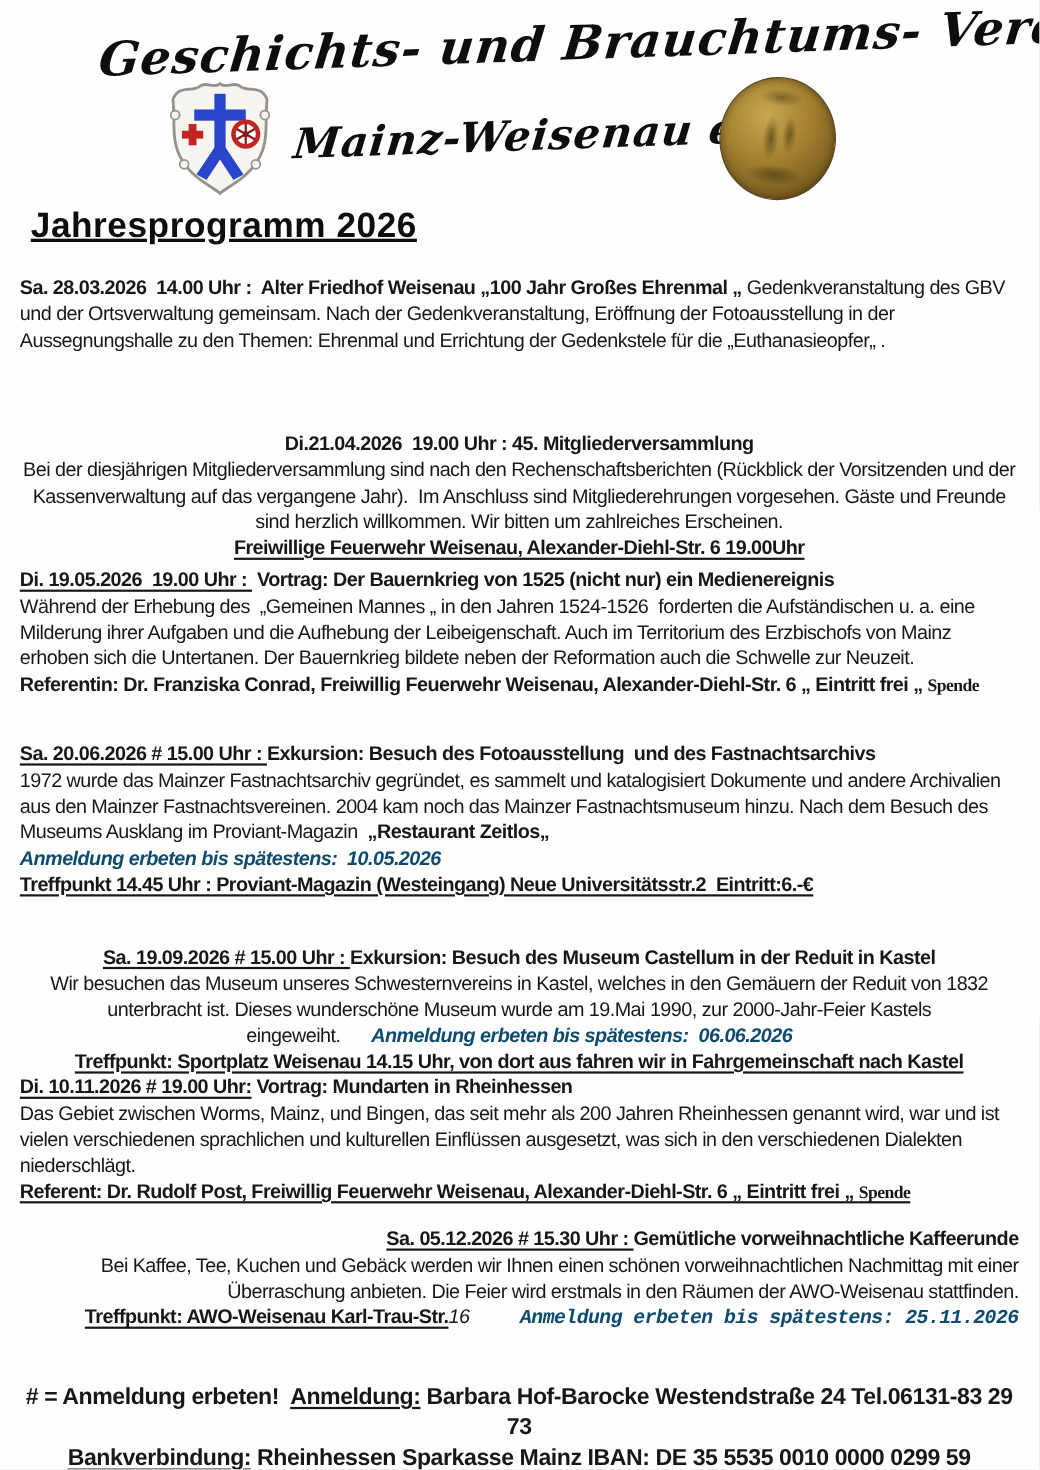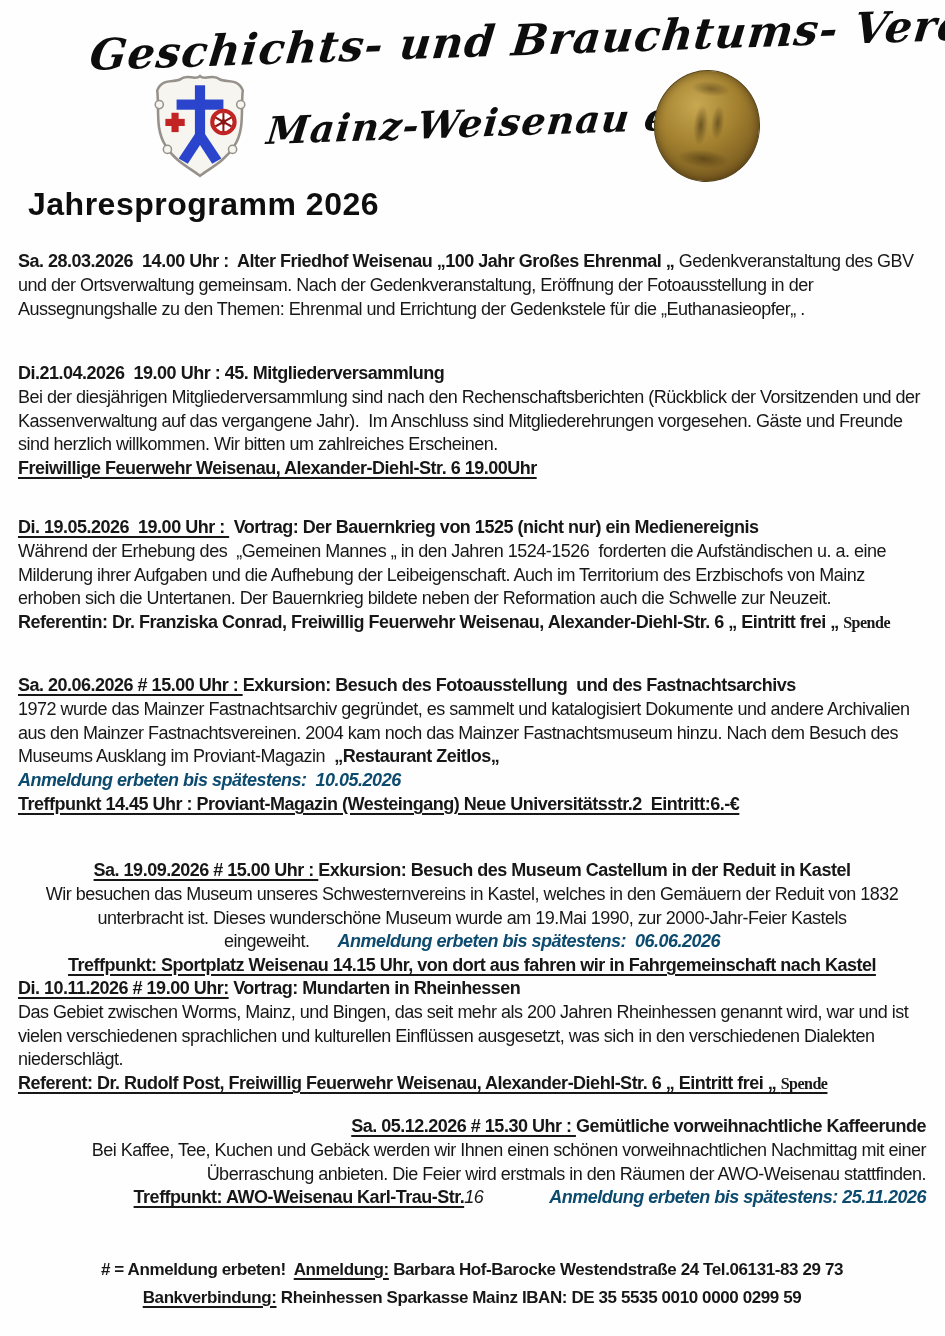--- a/index.html
+++ b/index.html
@@ -32,38 +32,38 @@
       radial-gradient(34px 12px at 50% 80%, rgba(40,28,6,.45), rgba(40,28,6,0) 75%),
       radial-gradient(26px 10px at 50% 16%, rgba(40,28,6,.4), rgba(40,28,6,0) 75%),
       radial-gradient(circle at 38% 32%, #c8a851, #a2802f 42%, #7a5c20 76%, #5a451c 100%);
     border:1px solid #55431c;
     box-shadow:inset 0 0 8px rgba(20,12,0,.45);
     transform:rotate(6deg);
   }
   
   .title{
     position:absolute;left:28px;top:186px;margin:0;
-    font-size:32px;font-weight:bold;letter-spacing:.5px;color:#0e0e0e;
+    font-size:32px;font-weight:bold;letter-spacing:.5px;color:#0e0e0e;text-decoration:underline;
   }
   .block{position:absolute;left:18px;width:908px;}
   .para{
     margin:0;font-size:18px;line-height:23.8px;letter-spacing:-0.5px;
     white-space:pre-wrap;
   }
   .b{font-weight:bold;}
   .ul{text-decoration:underline;text-decoration-thickness:1.8px;text-underline-offset:3px;}
   .it{font-style:italic;}
   .red{color:#0c4a6e;font-weight:bold;font-style:italic;}
   .small{font-size:16px;font-family:Liberation Serif, serif;}
   .gap1{margin-left:28px;}
-  .gap2{margin-left:66px;}
-  .e1{top:250px;} .e2{top:362px;} .e3{top:516px;} .e4{top:674px;}
+  .gap2{margin-left:46px;font-family:Liberation Mono, monospace;}
+  .e1{top:250px;} .e2{top:392px;text-align:center;} .e3{top:516px;} .e4{top:674px;}
   .e5{top:859px;text-align:center;} .e6{top:977px;} .e7{top:1115px;text-align:right;}
   .footnote{top:1256px;text-align:center;}
-  .fline{margin:0;font-size:17px;line-height:28px;letter-spacing:-0.4px;white-space:pre-wrap;}
+  .fline{margin:0;font-size:21px;line-height:28px;letter-spacing:-0.4px;white-space:pre-wrap;}
 </style>
 </head>
 <body>
 
 <div class="page">
 
   <header>
     <div class="script script-line1">Geschichts- und Brauchtums- Verein</div>
 
     <svg class="crest" viewBox="0 0 110 110" aria-hidden="true">

